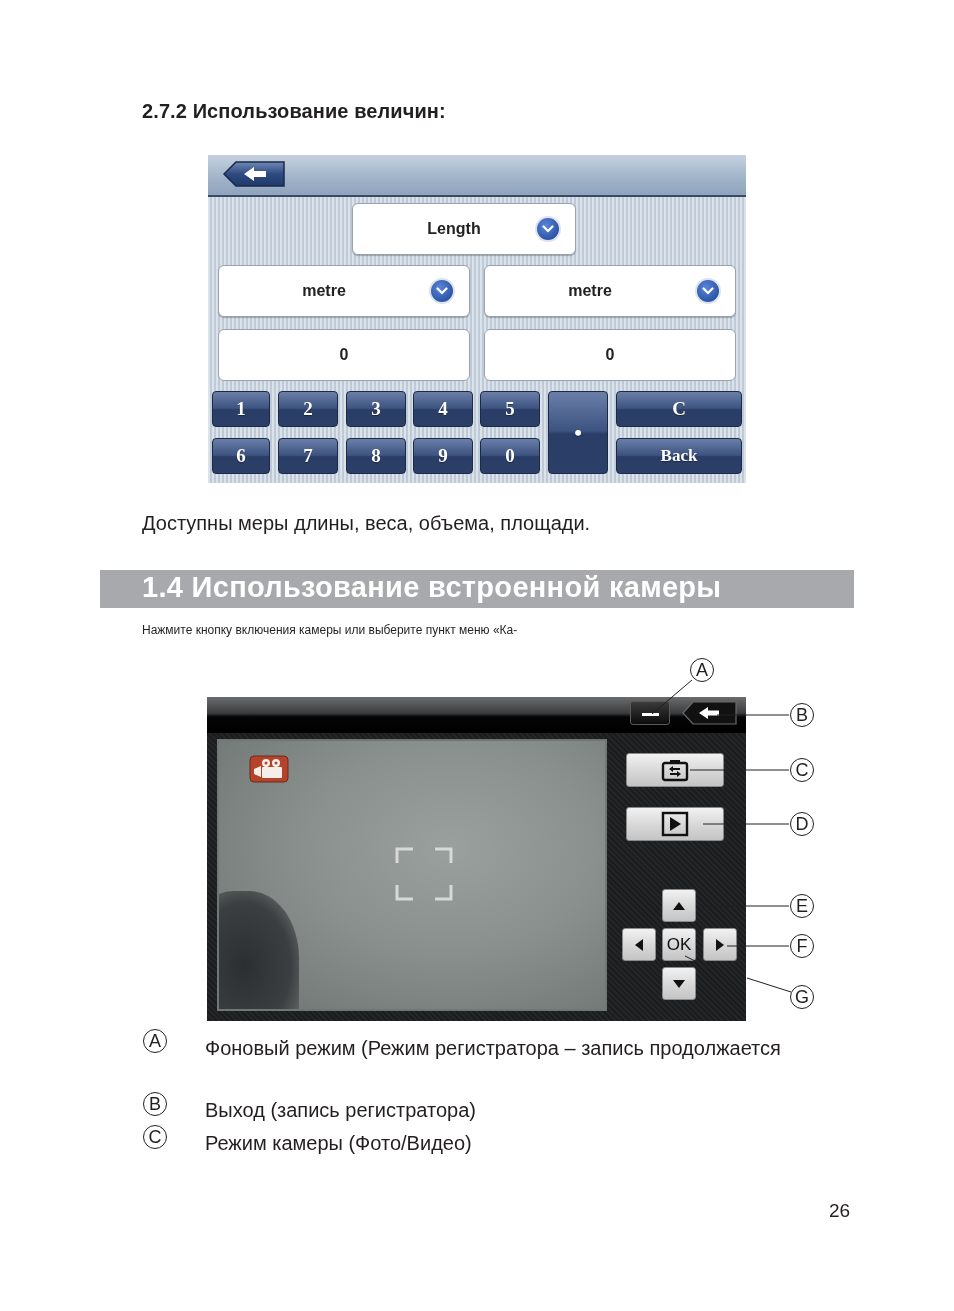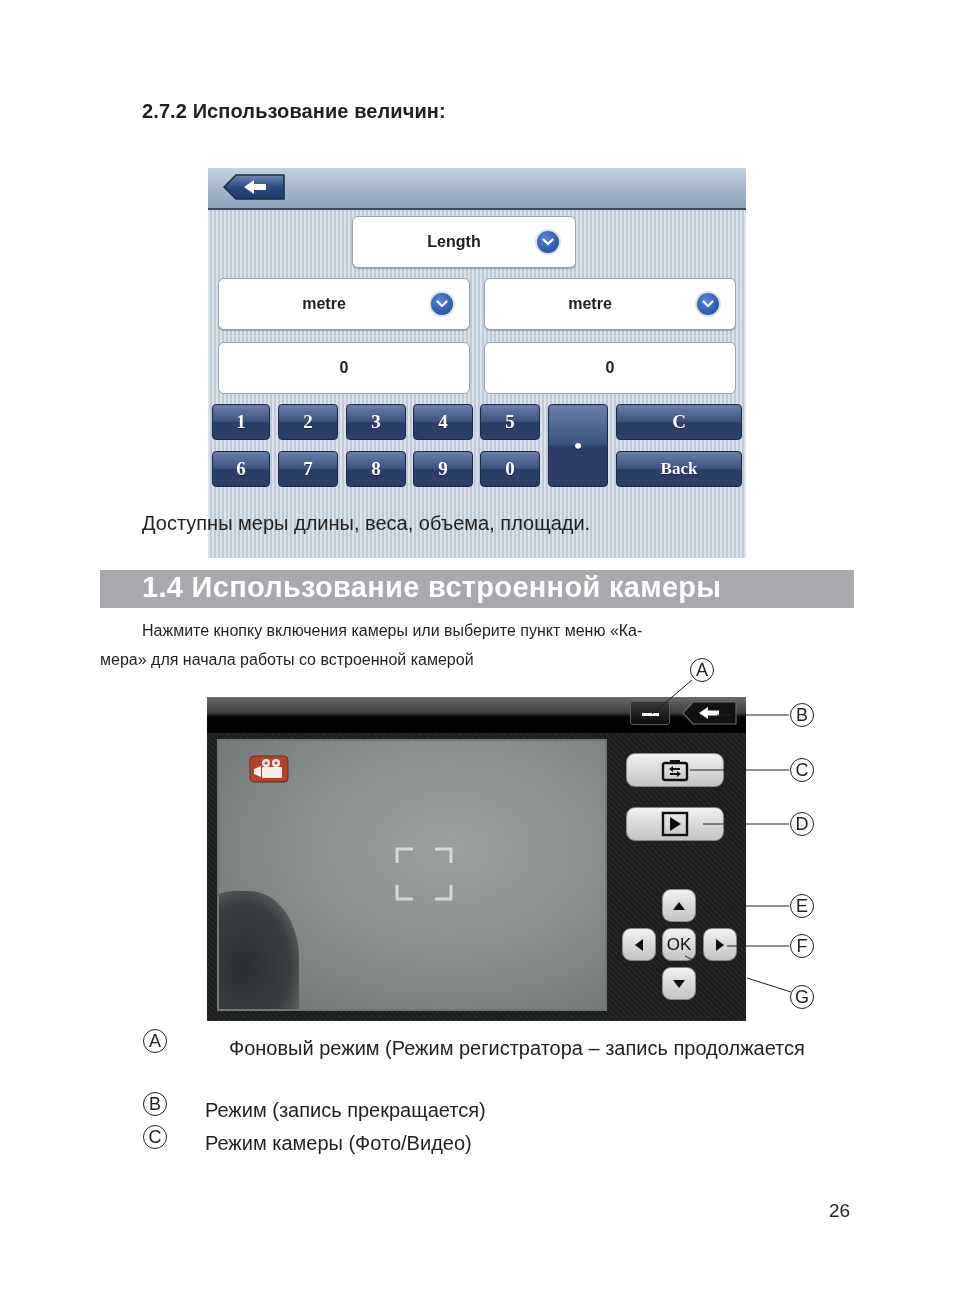--- a/index.html
+++ b/index.html
@@ -6,26 +6,26 @@
   body { width: 954px; height: 1311px; position: relative; overflow: hidden;
          font-family: "Liberation Sans", "DejaVu Sans", sans-serif; color: #231f20; }
 
   .abs { position: absolute; }
 
   
   .subheading { left: 142px; top: 100px; font-size: 20px; font-weight: bold; color: #231f20; letter-spacing: 0.1px; }
   .para1 { left: 142px; top: 512px; font-size: 20px; color: #231f20; }
   .section-bar { left: 100px; top: 570px; width: 754px; height: 38px; background: #a7a9ac; }
   .section-title { left: 142px; top: 571px; font-size: 29px; font-weight: bold; color: #ffffff; letter-spacing: 0.3px; }
-  .intro { left: 100px; top: 616px; width: 756px; font-size: 16px; line-height: 29px; color: #231f20; }
+  .intro { left: 100px; top: 616px; width: 756px; font-size: 12px; line-height: 29px; color: #231f20; }
   .intro .indent { display: inline-block; width: 42px; }
   .page-number { left: 829px; top: 1200px; font-size: 19px; color: #231f20; }
 
   
-  .conv { left: 208px; top: 168px; width: 538px; height: 390px; overflow: hidden;
+  .conv { left: 208px; top: 155px; width: 538px; height: 328px; overflow: hidden;
           background-color: #c9d3de;
           background-image: repeating-linear-gradient(90deg, rgba(255,255,255,0.35) 0 2px, rgba(160,175,195,0.25) 2px 4px); }
   .conv-header { left: 0; top: 0; width: 538px; height: 40px;
                  background: linear-gradient(#c5d2e0, #9fb2c8 60%, #8fa4bd); border-bottom: 2px solid #3a4a63; }
   .conv-back { left: 14px; top: 5px; width: 64px; height: 28px; }
   .dropdown { background: #fff; border: 1px solid #9aa3ad; border-radius: 6px; box-shadow: 0 1px 1px rgba(0,0,0,0.25);
               display: flex; align-items: center; justify-content: center; font-size: 16px; font-weight: bold; color: #222; box-sizing: border-box; }
   .dd-chev { position: absolute; width: 26px; height: 26px; border-radius: 50%;
              background: radial-gradient(circle at 40% 35%, #5b86d8, #2c56a8 70%); border: 2px solid #dde3ea; box-sizing: border-box;
              display: flex; align-items: center; justify-content: center; }
@@ -37,21 +37,21 @@
          display: flex; align-items: center; justify-content: center; text-shadow: 0 1px 1px rgba(0,0,0,0.4); }
 
   
   .cam { left: 207px; top: 697px; width: 539px; height: 324px; background: #1c1e1f; overflow: hidden;
          background-image: repeating-linear-gradient(45deg, rgba(255,255,255,0.03) 0 2px, rgba(0,0,0,0.05) 2px 4px); }
   .cam-top { left: 0; top: 0; width: 539px; height: 36px; background: linear-gradient(#6a6c6e 0%, #3a3c3e 45%, #050505 55%, #000 100%); }
   .cam-view { left: 10px; top: 42px; width: 390px; height: 272px; border: 2px solid #6f7674; box-sizing: border-box;
               background: radial-gradient(ellipse at 60% 40%, #9aa09d 0%, #8a908e 45%, #777d7b 80%, #6b716f 100%); overflow: hidden; }
   .cam-blob { left: -30px; top: 150px; width: 110px; height: 150px; border-radius: 40% 45% 0 0;
               background: radial-gradient(ellipse at 50% 50%, #2c2f31 0%, #3c3f41 60%, rgba(80,85,87,0.0) 100%); }
-  .cam-btn { border-radius: 9px; box-sizing: border-box; border: 1px solid #8a8a8a;
+  .cam-btn { border-radius: 3px; box-sizing: border-box; border: 1px solid #8a8a8a;
              background: linear-gradient(#f2f2f2 0%, #d9d9d9 50%, #c4c4c4 100%);
              display: flex; align-items: center; justify-content: center; }
   .top-btn { border: 1px solid #5a5a5a; border-radius: 3px; box-sizing: border-box; background: linear-gradient(#3a3a3a, #0b0b0b); }
 
   .callout { width: 24px; height: 24px; border: 1px solid #231f20; border-radius: 50%; box-sizing: border-box;
              display: flex; align-items: center; justify-content: center; font-size: 18px; color: #231f20; background: #fff; }
   .legend-text { left: 205px; font-size: 20px; line-height: 28px; color: #231f20; width: 660px; }
 </style>
 </head>
 <body>
@@ -126,21 +126,20 @@
   <div class="abs key" style="left:408px; top:283px; width:126px; height:36px; font-size:17px;">Back</div>
 </div>
 
 <div class="abs para1">Доступны меры длины, веса, объема, площади.</div>
 
 <div class="abs section-bar"></div>
 <div class="abs section-title">1.4 Использование встроенной камеры</div>
 
 <div class="abs intro">
   <div><span class="indent"></span><span>Нажмите кнопку включения камеры или выберите пункт меню «Ка-</span></div>
-  <div><span>мера» для начала работы со встроенной камерой</span></div>
 </div>
 
 <div class="abs cam">
   <div class="abs cam-top"></div>
 
   <div class="abs top-btn" style="left:423px; top:4px; width:40px; height:24px;">
     <svg width="40" height="24" viewBox="0 0 40 24">
       <rect x="11" y="11" width="17" height="3" fill="#ffffff"></rect>
     </svg>
   </div>
@@ -229,23 +228,23 @@
 
 <div class="abs callout" style="left:690px; top:658px;">A</div>
 <div class="abs callout" style="left:790px; top:703px;">B</div>
 <div class="abs callout" style="left:790px; top:758px;">C</div>
 <div class="abs callout" style="left:790px; top:812px;">D</div>
 <div class="abs callout" style="left:790px; top:894px;">E</div>
 <div class="abs callout" style="left:790px; top:934px;">F</div>
 <div class="abs callout" style="left:790px; top:985px;">G</div>
 
 <div class="abs callout" style="left:143px; top:1029px;">A</div>
-<div class="abs legend-text" style="top:1034px;margin-left:24px;">
+<div class="abs legend-text" style="top:1034px;">
   <div>Фоновый режим (Режим регистратора – запись продолжается</div>
 </div>
 
 <div class="abs callout" style="left:143px; top:1092px;">B</div>
-<div class="abs legend-text" style="top:1096px;">Режим (запись прекращается)</div>
+<div class="abs legend-text" style="top:1096px;">Выход (запись регистратора)</div>
 
 <div class="abs callout" style="left:143px; top:1125px;">C</div>
 <div class="abs legend-text" style="top:1129px;">Режим камеры (Фото/Видео)</div>
 
 <div class="abs page-number">26</div>
 
 </body></html>

